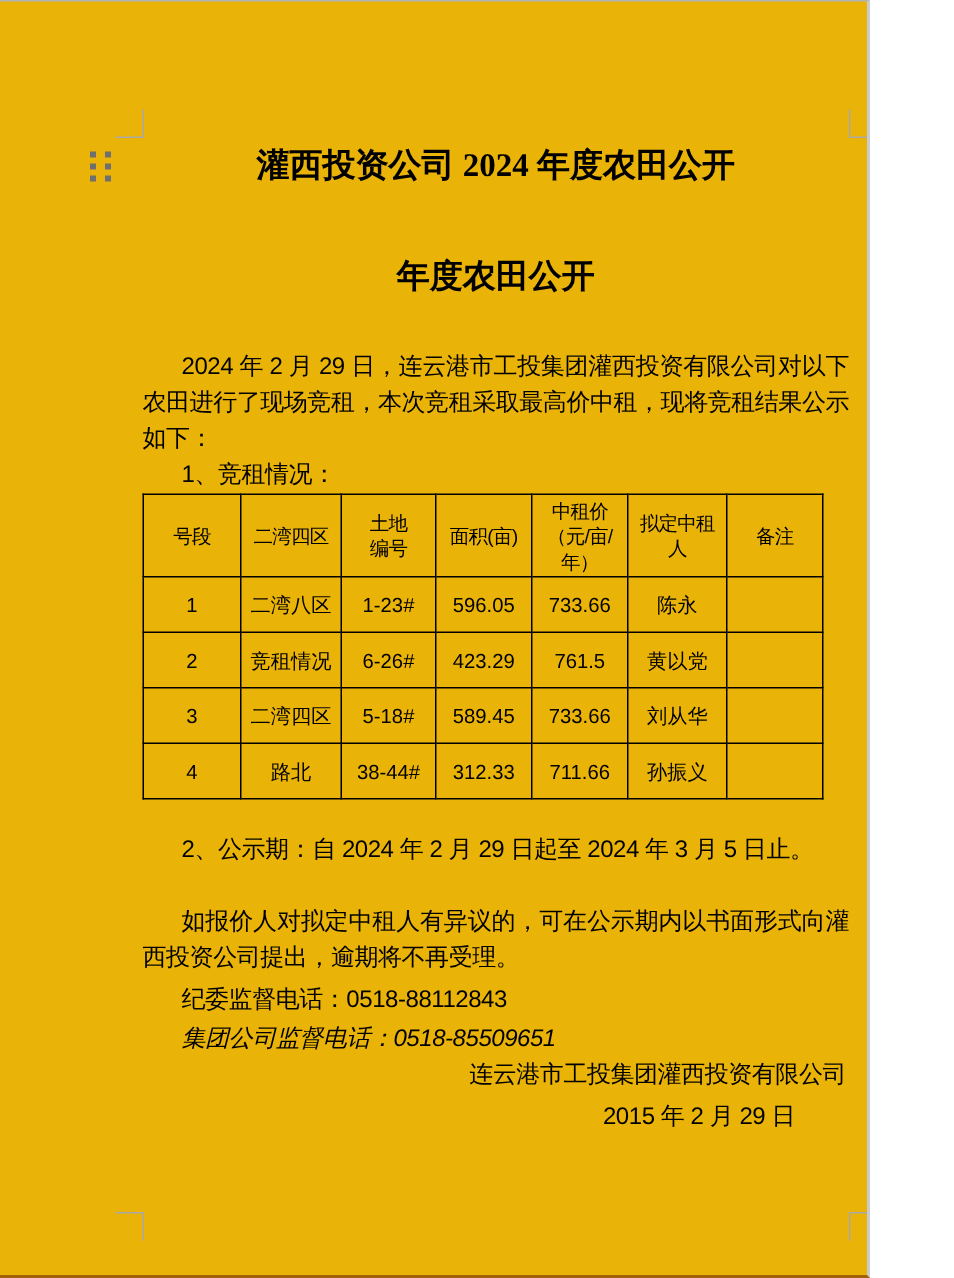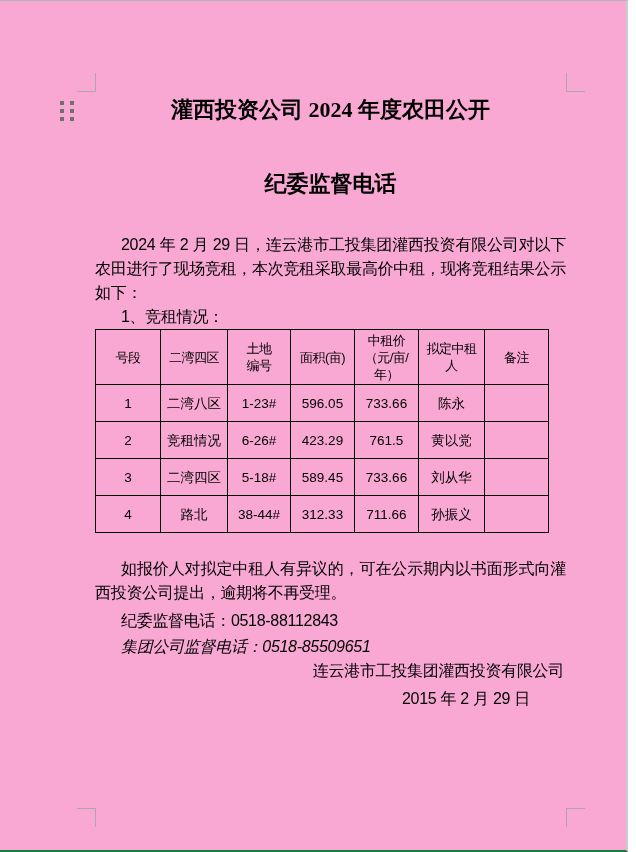--- a/index.html
+++ b/index.html
@@ -1,23 +1,23 @@
 <!DOCTYPE html>
 <html><head>
 <meta charset="utf-8">
 <style>
   html,body{margin:0;padding:0;background:#fff;}
   .page{
     position:relative;
-    width:628px;height:852px;
+    width:580px;height:852px;
     box-sizing:border-box;
-    background:#f9a8d4;
+    background:#eab308;
     border-top:1px solid #b0b4b4;
     border-right:2px solid #c9cccc;
-    border-bottom:2px solid #15803d;
+    border-bottom:2px solid #a16207;
     overflow:hidden;
     color:#000;
     font-family:"Liberation Sans", sans-serif;
   }
   
   .crop{position:absolute;width:18px;height:18px;}
   .crop-tl{left:77px;top:72px;border-right:1px solid #a9a9a9;border-bottom:1px solid #a9a9a9;}
   .crop-tr{left:566px;top:72px;border-left:1px solid #a9a9a9;border-bottom:1px solid #a9a9a9;}
   .crop-bl{left:77px;top:807px;border-right:1px solid #a9a9a9;border-top:1px solid #a9a9a9;}
   .crop-br{left:566px;top:807px;border-left:1px solid #a9a9a9;border-top:1px solid #a9a9a9;}
@@ -66,21 +66,21 @@
       <span></span>
     <span></span>
       <span></span>
     <span></span>
       <span></span>
   </div>
 
   <div class="content">
 
     <h1 class="title"><span>灌西投资公司 2024 年度农田公开</span><br>
-      <span>纪委监督电话</span></h1>
+      <span>年度农田公开</span></h1>
 
     <p class="intro">2024 年 2 月 29 日，连云港市工投集团灌西投资有限公司对以下农田进行了现场竞租，本次竞租采取最高价中租，现将竞租结果公示如下：</p>
 
     <p class="sec1">1、竞租情况：</p>
 
     <table class="bid">
       <colgroup>
         <col style="width:65px">
           <col style="width:67px">
           <col style="width:63px">
@@ -137,20 +137,21 @@
           <td>路北</td>
           <td>38-44#</td>
           <td>312.33</td>
           <td>711.66</td>
           <td>孙振义</td>
           <td></td>
         </tr>
       </tbody>
     </table>
 
+    <p class="sec2">2、公示期：自 2024 年 2 月 29 日起至 2024 年 3 月 5 日止。</p>
 
     <p class="objection">如报价人对拟定中租人有异议的，可在公示期内以书面形式向灌西投资公司提出，逾期将不再受理。</p>
 
     <p class="phone1">纪委监督电话：0518-88112843</p>
 
     <p class="phone2">集团公司监督电话：0518-85509651</p>
 
     <p class="sign1">连云港市工投集团灌西投资有限公司</p>
 
     <p class="sign2">2015 年 2 月 29 日</p>

